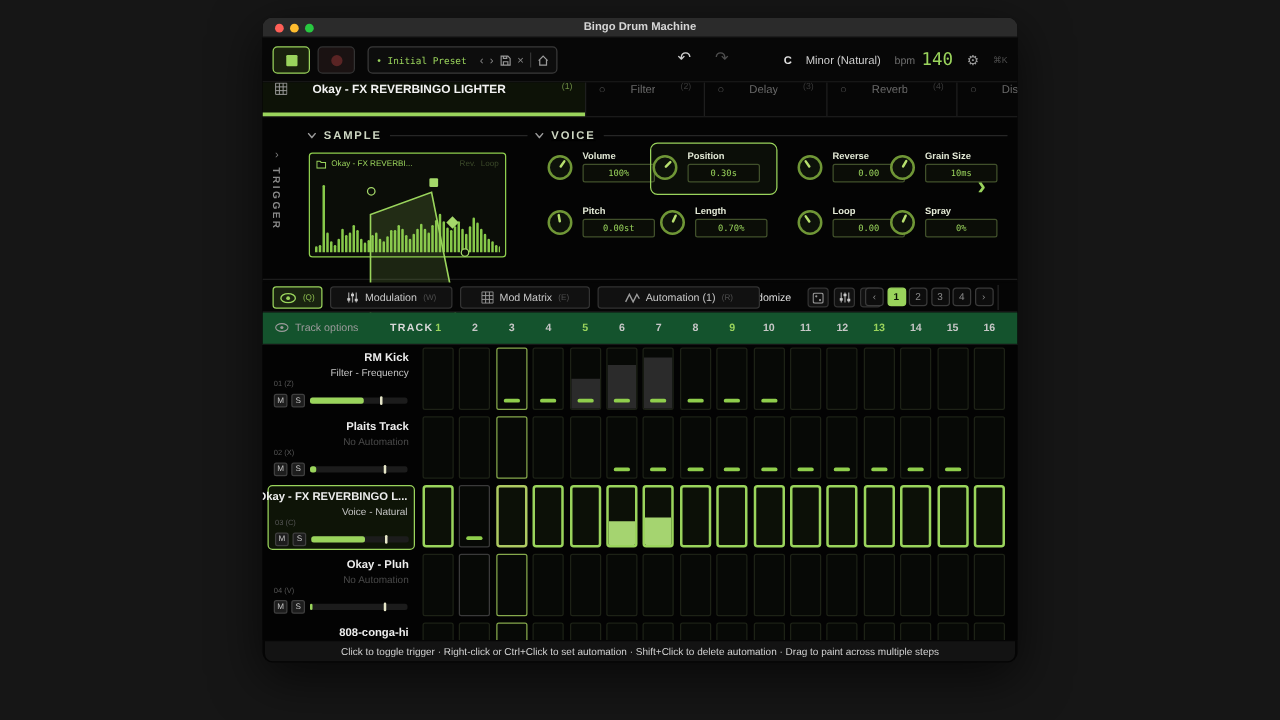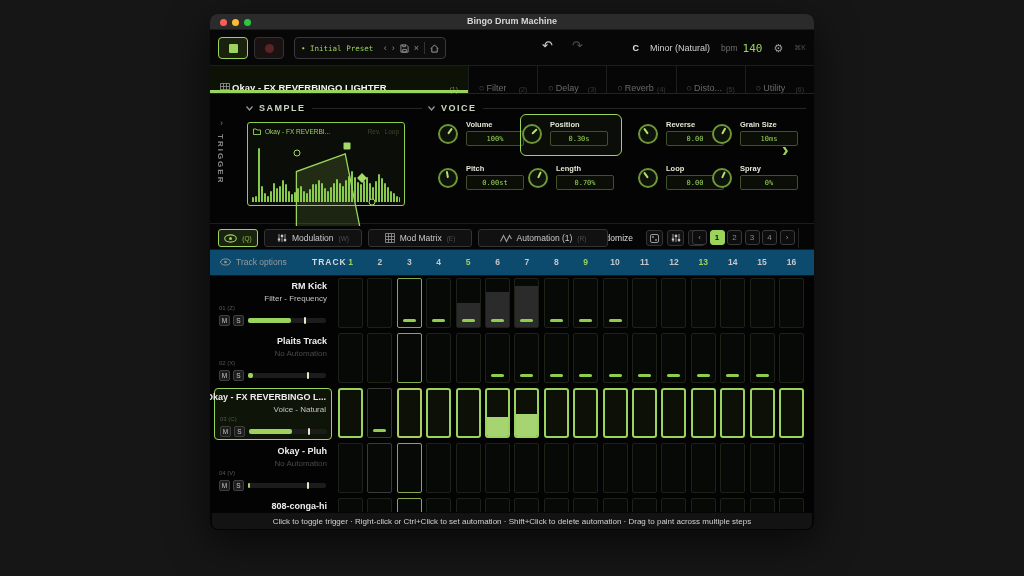--- a/index.html
+++ b/index.html
@@ -20,26 +20,26 @@
   .preset { position:absolute; left:84px; top:7px; width:152px; height:22px; border:1px solid #3a3a3a; border-radius:4px; background:#0d0d0d; display:flex; align-items:center; padding:0 6px; gap:5px; }
   .preset .pname { font-family:"DejaVu Sans Mono",monospace; font-size:7.5px; color:#9ad45c; flex:1; white-space:nowrap; }
   .preset .pico { color:#8a8a8a; font-size:9px; line-height:1; }
   .preset .pdiv { width:1px; height:12px; background:#333; }
   .undo,.redo { position:absolute; top:9px; font-size:13px; line-height:1; }
   .undo { left:332px; color:#cfcfcf; } .redo { left:362px; color:#4e4e4e; }
   .tbright { position:absolute; right:8px; top:7px; height:22px; display:flex; align-items:center; gap:11px; }
   .tbkey { font-size:9px; color:#e2e2e2; font-weight:bold; }
   .tbscale { font-size:9px; color:#cfcfcf; }
   .tbbpmlab { font-size:8.5px; color:#6d6d6d; }
-  .tbbpm { font-family:"DejaVu Sans Mono",monospace; font-size:11px; color:#9ad45c; margin-left:-6px; }
+  .tbbpm { font-family:"DejaVu Sans Mono",monospace; font-size:14px; color:#9ad45c; margin-left:-6px; }
   .tbgear { font-size:11px; color:#9a9a9a; }
   .tbsc { font-size:7px; color:#4e4e4e; }
   
   .tabs { position:absolute; left:0; top:52px; width:100%; height:28px; display:flex; border-bottom:1px solid #222; background:#060606; }
-  .tab { position:relative; flex:1; display:flex; align-items:flex-end; gap:2px; padding:0 10px; border-left:1px solid #1e1e1e; cursor:default; }
+  .tab { position:relative; flex:1; display:flex; align-items:flex-start; gap:20px; padding:0 10px; border-left:1px solid #1e1e1e; cursor:default; }
   .tab:first-child { border-left:none; }
   .tab .tico { font-size:9px; color:#565656; }
   .tab .tlab { font-size:9px; color:#6a6a6a; white-space:nowrap; overflow:hidden; }
   .tab .tsc { font-size:7px; color:#3a3a3a; margin-left:auto; }
   .tab.active { flex:0 0 258px; background:#0d1207; }
   .tab.active .tico { color:#a6a696; }
   .tab.active .tlab { font-size:9.5px; font-weight:bold; color:#f2f2f2; }
   .tab.active .tsc { color:#6f8f46; }
   .tab.active .underline { position:absolute; left:0; right:0; bottom:0; height:3px; background:#9ad45c; }
   
@@ -74,21 +74,21 @@
   .mbtn .mlab { font-size:8.5px; color:#c9c9c9; white-space:nowrap; }
   .mbtn .msc { font-size:6.5px; color:#4e4e4e; }
   .mbtn.active { background:#1a2310; border:1.5px solid #9ad45c; }
   .mbtn.active .msc { color:#8fbf50; }
   .rndlab { position:absolute; left:380px; top:7px; font-size:8.5px; color:#dedede; }
   .rbtn { position:absolute; top:4px; width:17px; height:16px; border:1px solid #333; border-radius:3px; background:#111; display:flex; align-items:center; justify-content:center; color:#9a9a9a; font-size:9px; }
   .page { position:absolute; top:4px; width:15px; height:15px; border:1px solid #3a3a3a; border-radius:3px; background:#0d0d0d; color:#8a8a8a; font-size:8px; display:flex; align-items:center; justify-content:center; }
   .page.active { background:#9ad45c; border-color:#9ad45c; color:#0c1205; font-weight:bold; }
   .pgdiv { position:absolute; top:2px; left:588px; width:1px; height:20px; background:#242424; }
   
-  .trackheader { position:absolute; left:0; top:236px; width:100%; height:26px; background:#0c4a6e; border-bottom:1px solid #161616; }
+  .trackheader { position:absolute; left:0; top:236px; width:100%; height:26px; background:#14532d; border-bottom:1px solid #161616; }
   .topts { position:absolute; left:10px; top:7px; display:flex; align-items:center; gap:5px; font-size:8.5px; color:#9a9a9a; }
   .tracklab { position:absolute; left:102px; top:7px; font-size:8.5px; font-weight:bold; letter-spacing:1px; color:#d8d8d8; }
   .stepnum { position:absolute; top:7px; width:25px; text-align:center; font-size:8.5px; font-weight:bold; color:#c7c7c7; }
   .stepnum.accent { color:#9ad45c; }
   
   .grid { position:absolute; left:0; top:262px; width:100%; height:236px; overflow:hidden; background:#030303; }
   .trackcell { position:absolute; left:4px; width:118px; height:52px; border-radius:4px; }
   .trackcell.selected { border:1.5px solid #9ad45c; background:#0e1407; }
   .tname { position:absolute; right:5px; top:3px; font-size:9px; font-weight:bold; color:#ededed; white-space:nowrap; }
   .tsub { position:absolute; right:5px; top:16px; font-size:8px; color:#c4c4c4; }

